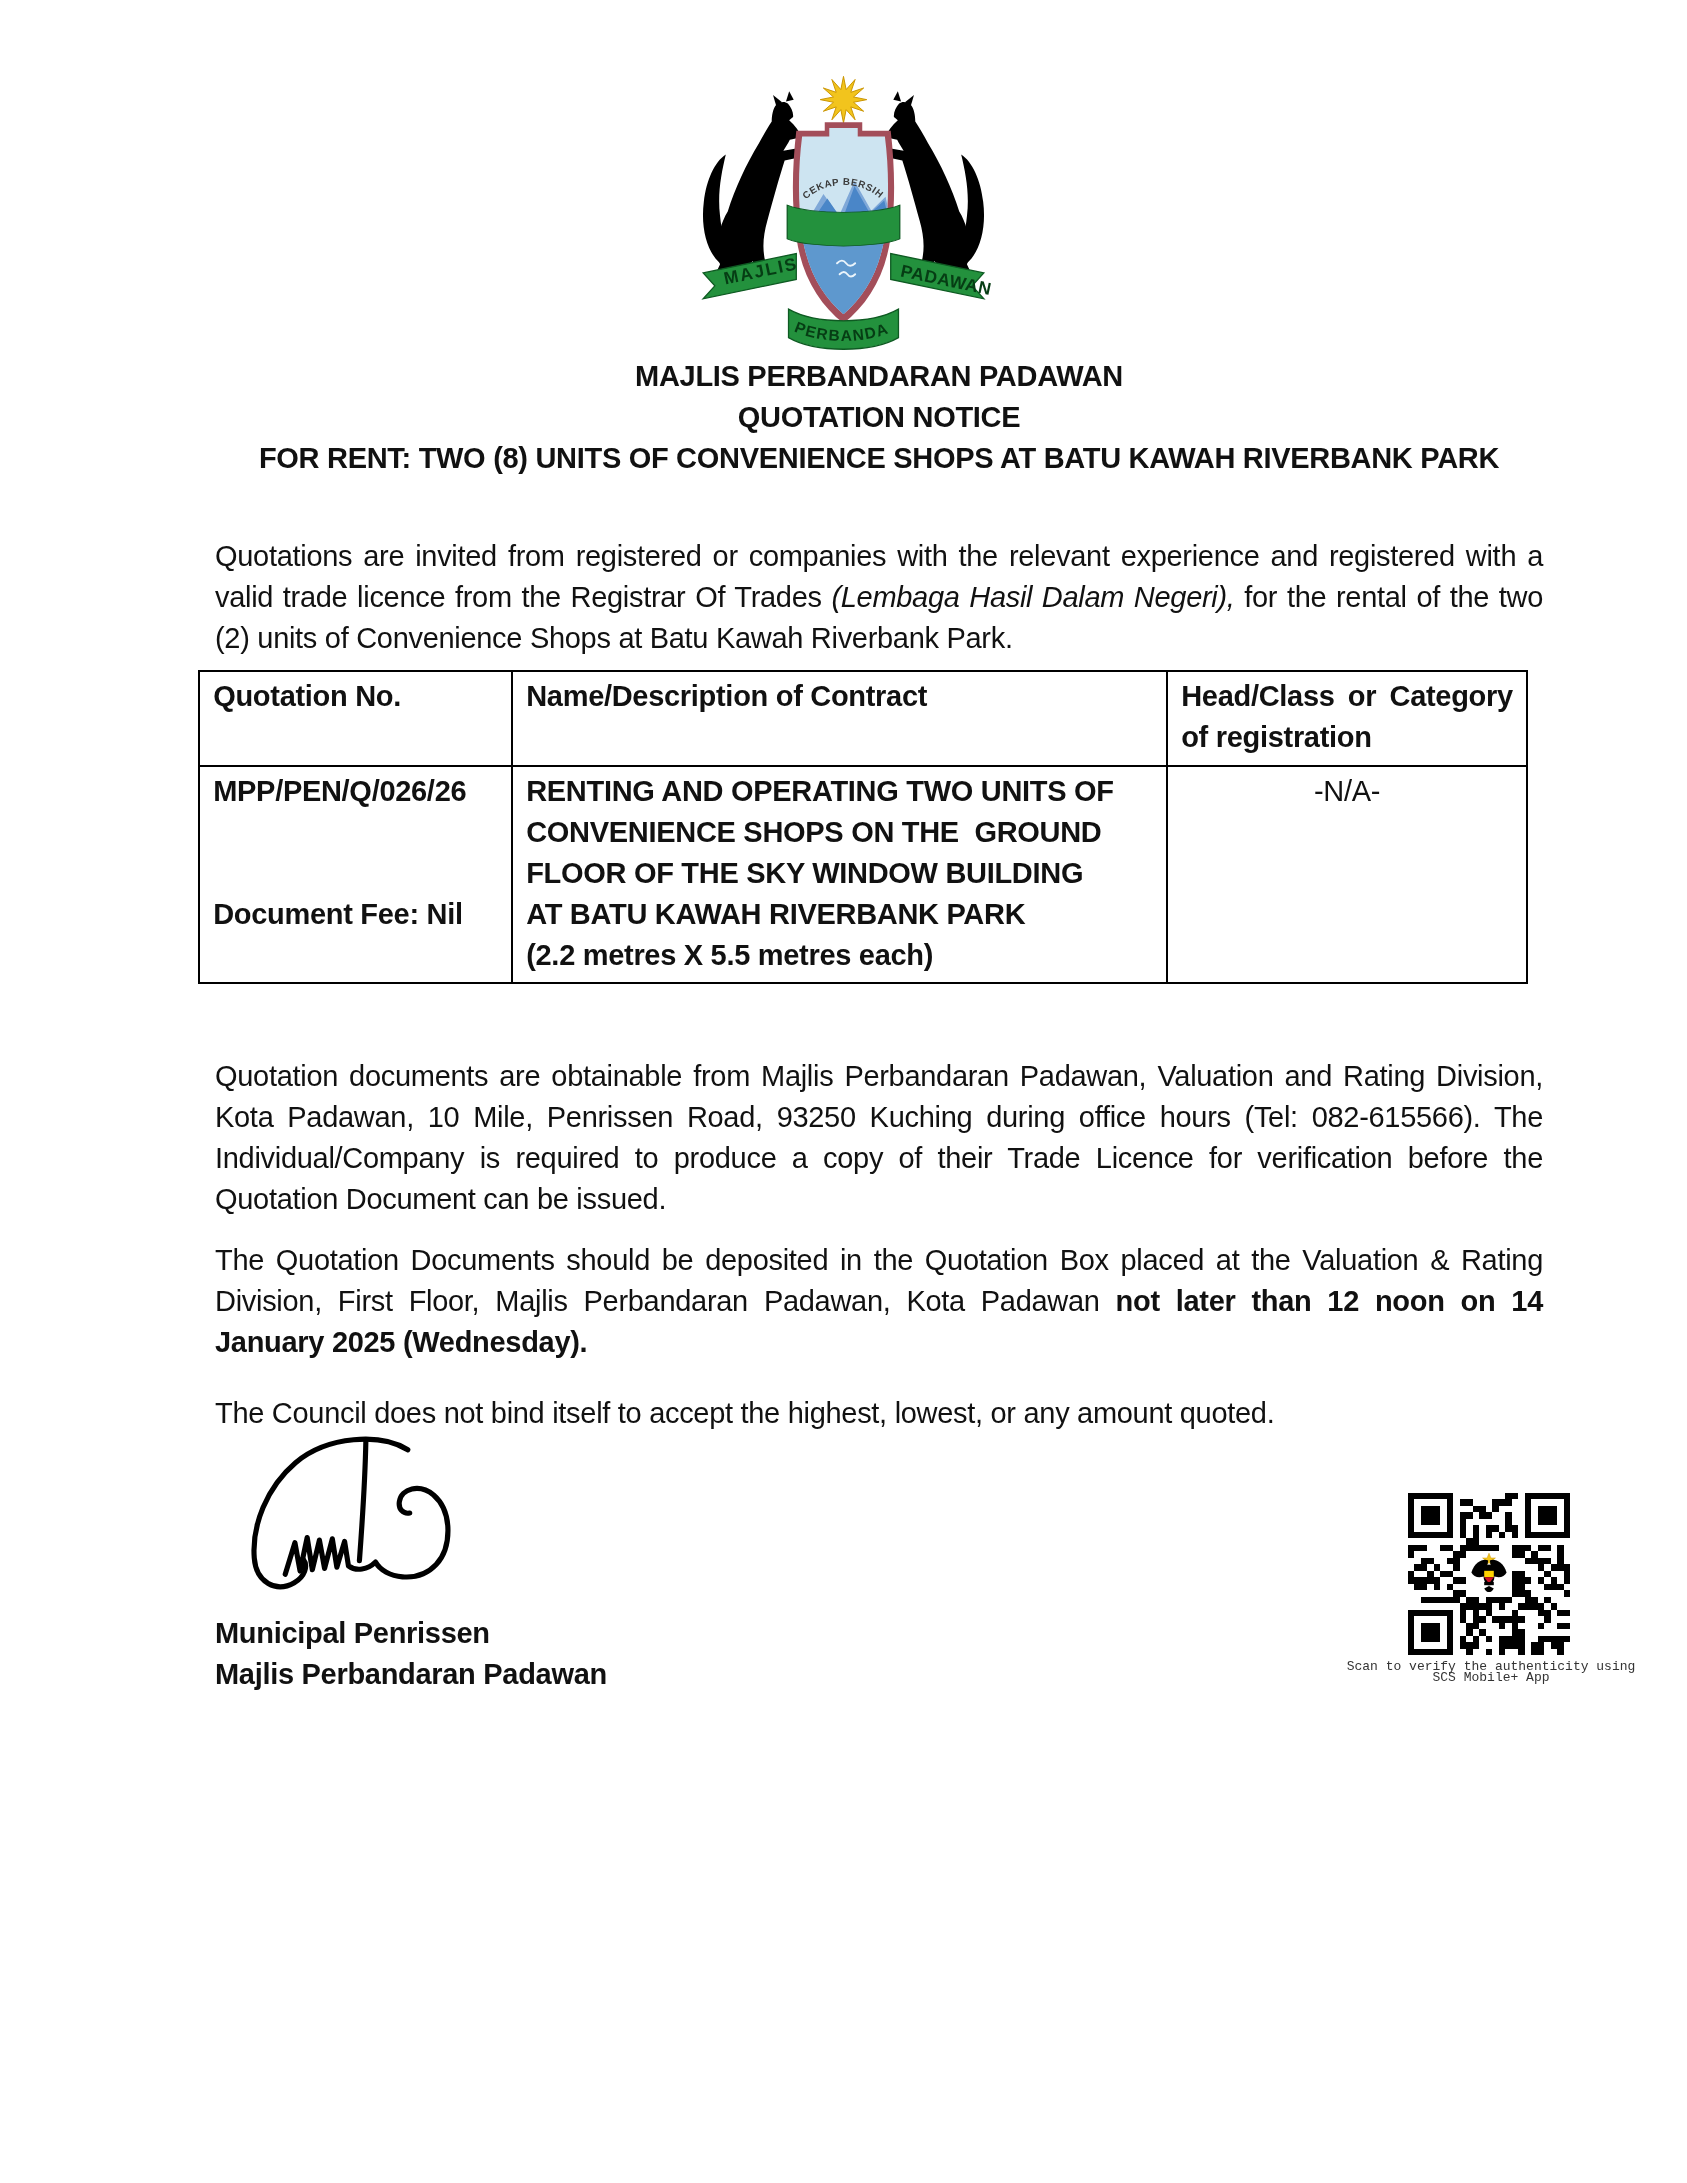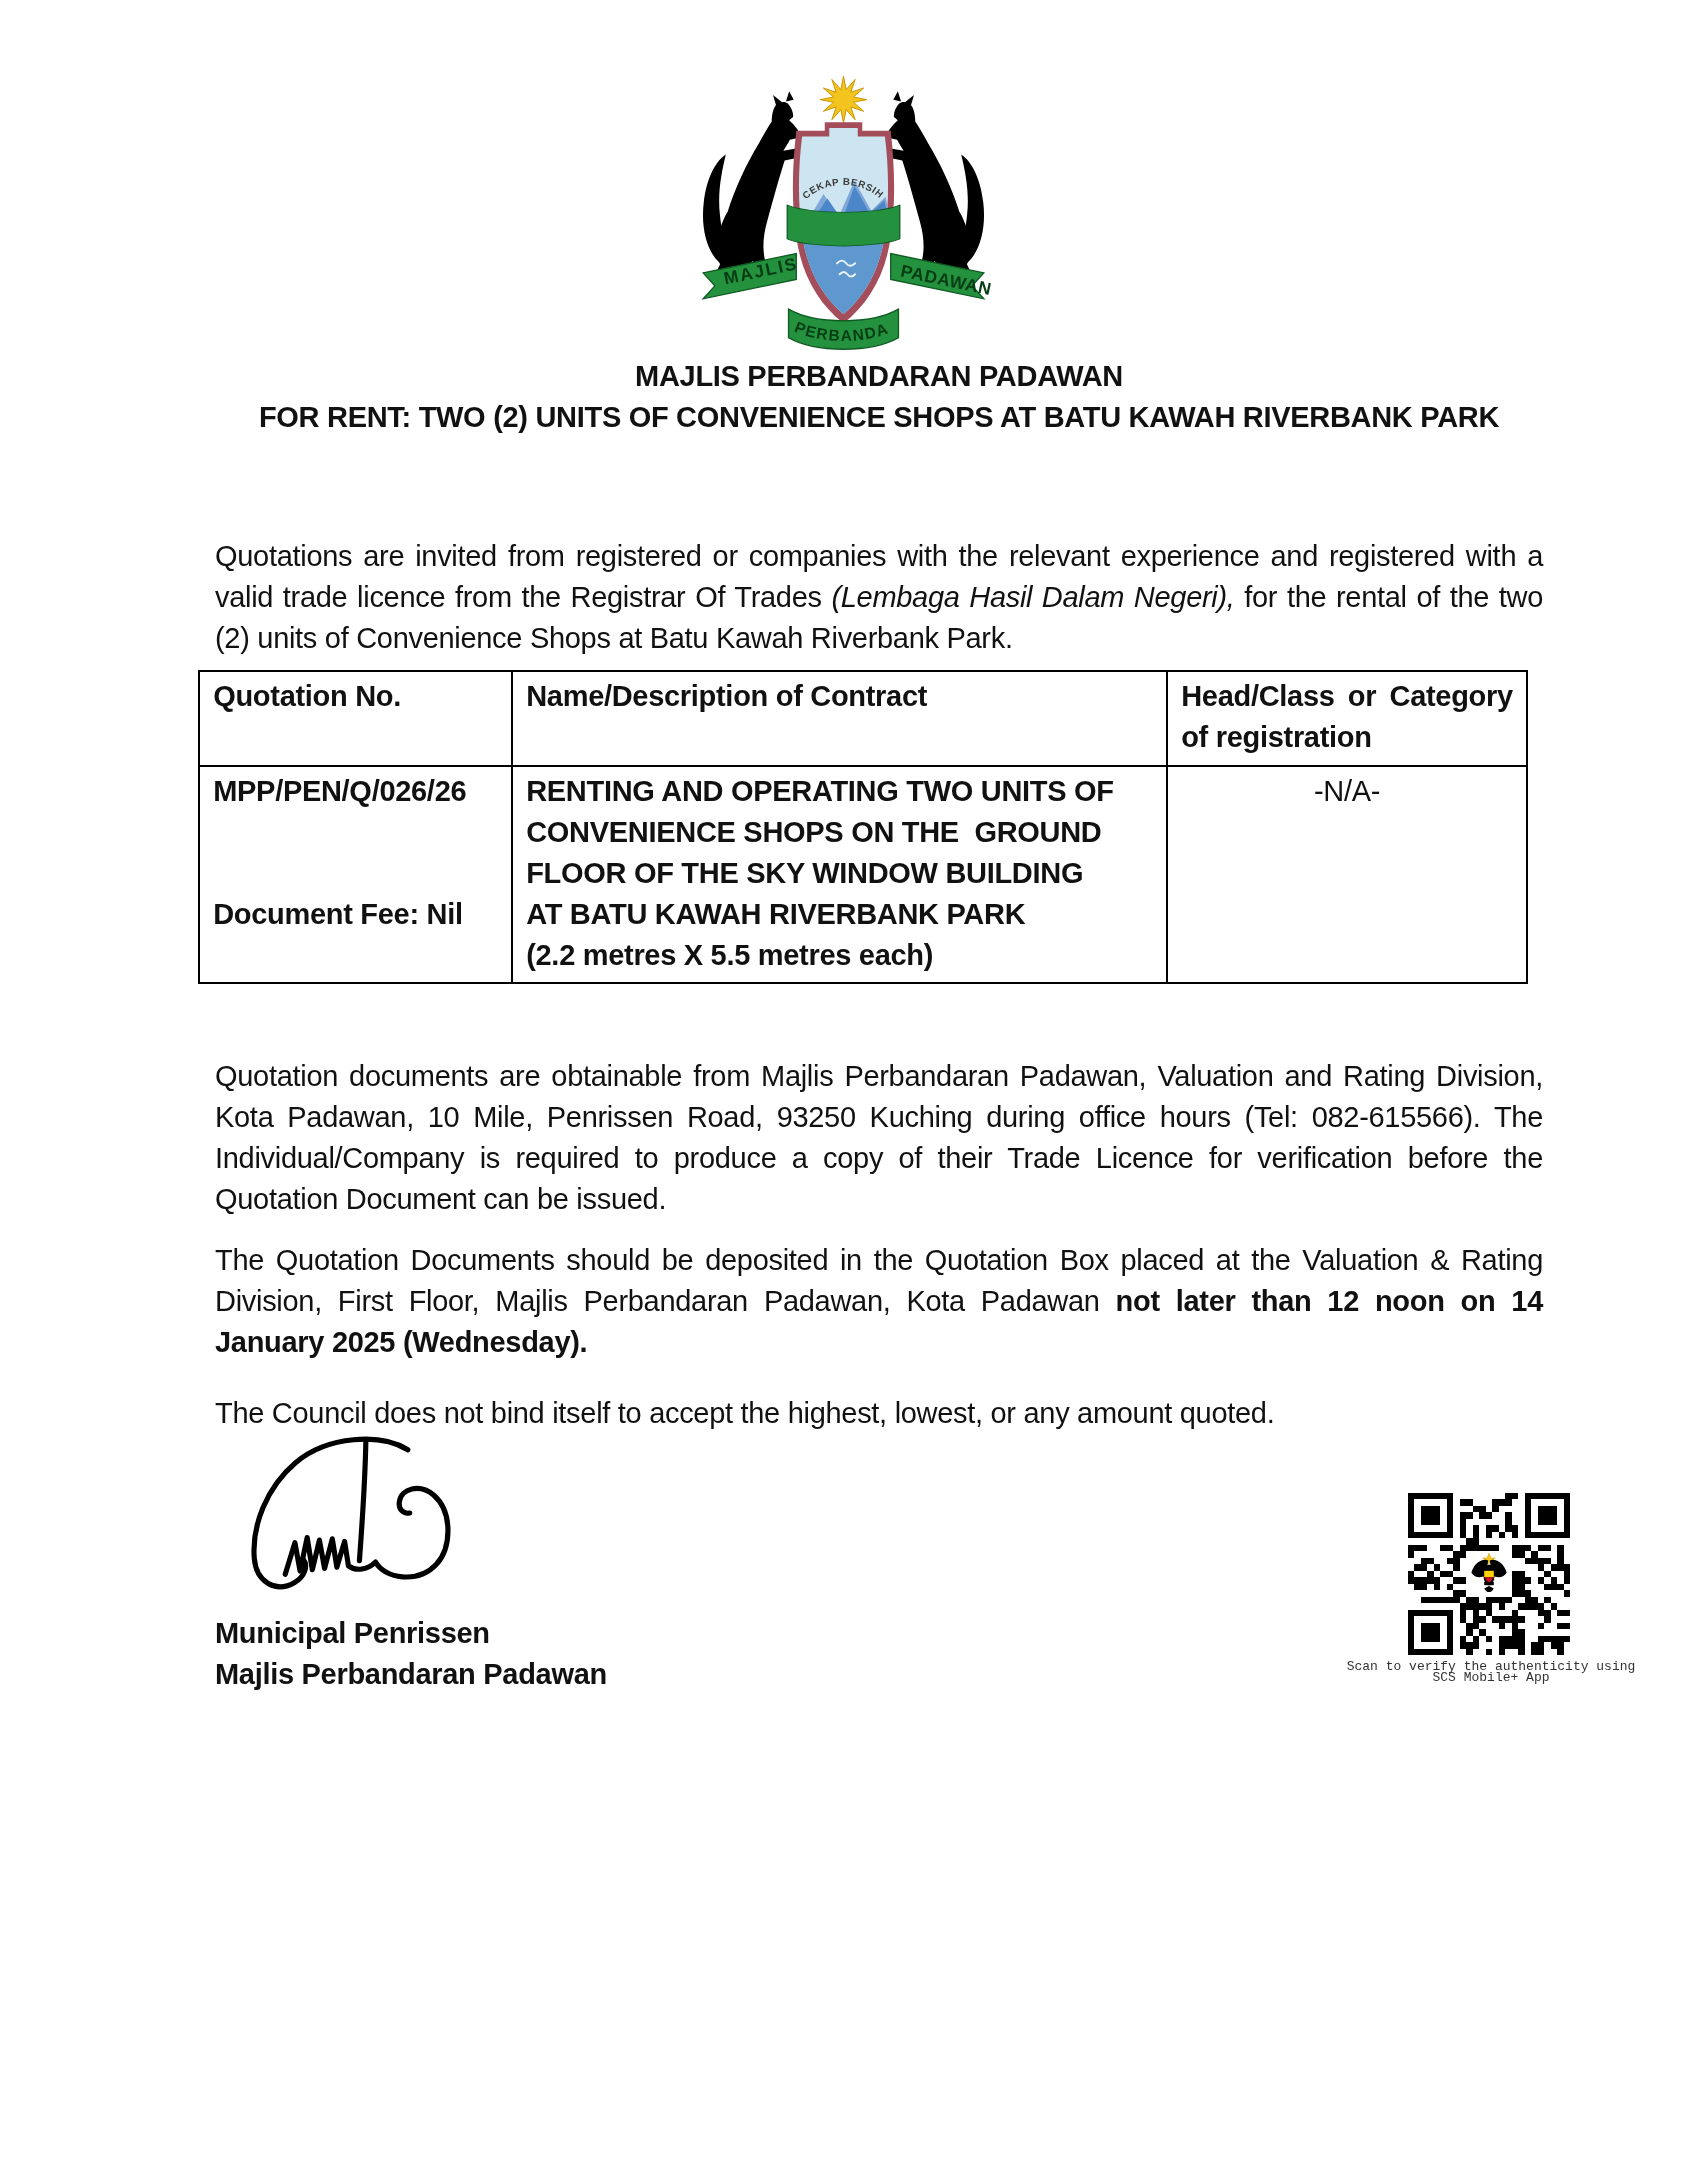--- a/index.html
+++ b/index.html
@@ -124,21 +124,22 @@
       <text transform="rotate(12 322 325)" x="322" y="325" font-size="27" font-weight="bold" fill="#063d14" letter-spacing="1">PADAWAN</text>
       <path id="bottomArc" d="M158 410 C200 430 270 430 312 410" fill="none"></path>
       <text font-size="24" font-weight="bold" fill="#063d14" letter-spacing="2">
         <textPath href="#bottomArc" startOffset="0">PERBANDARAN</textPath>
       </text>
     </g>
   </svg>
 
   <div id="title-block" class="abs content doc-text">
     <div>MAJLIS PERBANDARAN PADAWAN</div>
-    <div>FOR RENT: TWO (2) UNITS OF CONVENIENCE SHOPS AT BATU KAWAH RIVERBANK PARK</div>
+    <div>QUOTATION NOTICE</div>
+    <div>FOR RENT: TWO (8) UNITS OF CONVENIENCE SHOPS AT BATU KAWAH RIVERBANK PARK</div>
   </div>
 
   <p id="intro-para" class="abs content doc-text para"><span>Quotations are invited from registered or companies with the relevant experience and registered with a valid trade licence from the Registrar Of Trades </span><span class="ital">(Lembaga Hasil Dalam Negeri),</span><span> for the rental of the two (2) units of Convenience Shops at Batu Kawah Riverbank Park.</span></p>
 
   <div id="quote-table-wrap" class="abs content">
     <table class="quote">
       <colgroup>
           <col class="c1">
           <col class="c2">
           <col class="c3">

